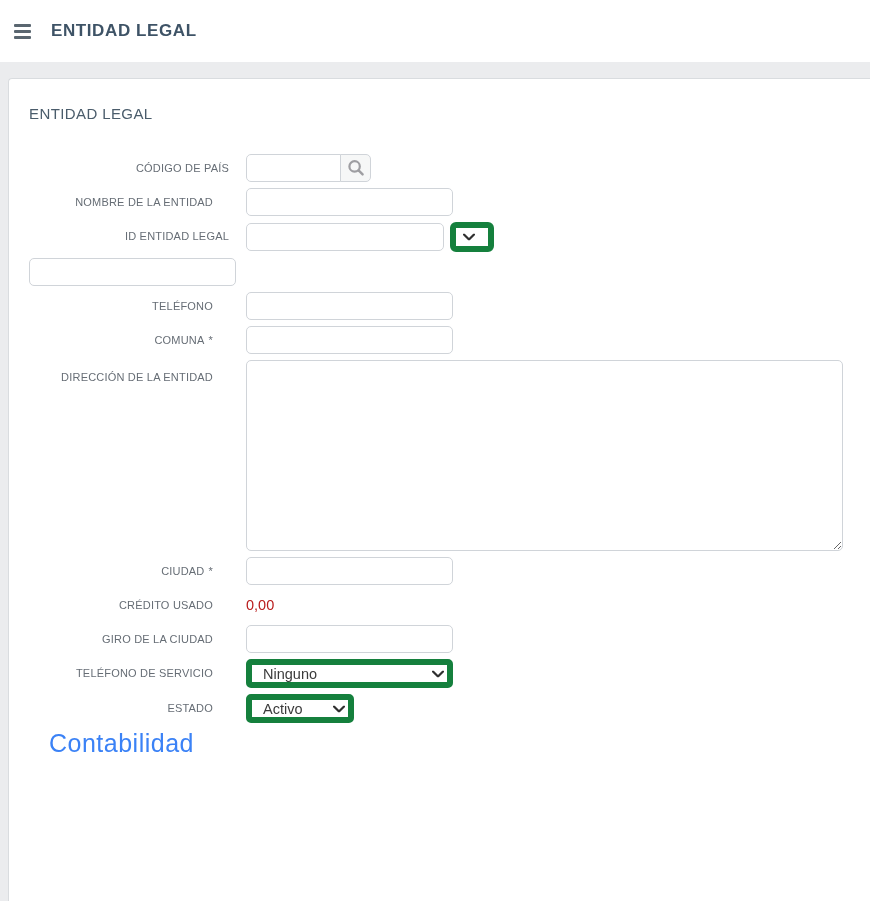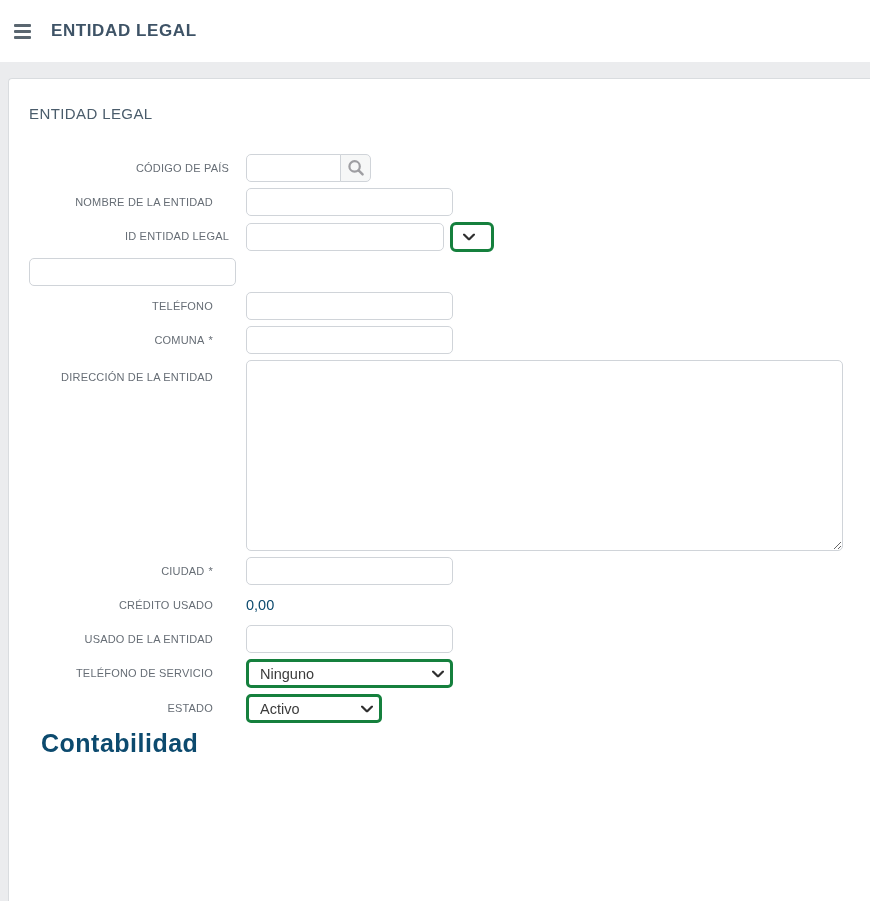--- a/index.html
+++ b/index.html
@@ -71,43 +71,43 @@
     width:31px; height:28px; margin-left:-1px;
     border:1px solid #d0d4d9; border-radius:0 5px 5px 0;
     background:#f6f7f7; display:flex; align-items:center; justify-content:center;
     cursor:pointer;
   }
 
   
   .select-wrap { position:relative; display:inline-block; }
   select.sel {
     appearance:none; -webkit-appearance:none; -moz-appearance:none;
-    height:29px; border:3px solid #15803d; border-radius:5px;
+    height:29px; border:6px solid #15803d; border-radius:5px;
     background:#fff; font-size:14.5px; color:#3b3b3b;
     padding:0 26px 0 11px; outline:none; cursor:pointer;
     font-family:"Liberation Sans", sans-serif;
   }
   .sel.w-cat { width:207px; }
-  .sel.w-est { width:136px; }
+  .sel.w-est { width:108px; }
   .sel.w-mini { width:44px; height:30px; border-radius:6px; padding:0; margin-left:6px; }
   .chev {
     position:absolute; right:9px; top:50%; transform:translateY(-50%);
     pointer-events:none; display:flex;
   }
   .chev.center { right:50%; transform:translate(50%,-50%); }
 
-  .static-value { font-size:14.5px; color:#0c4a6e; line-height:28px; }
+  .static-value { font-size:14.5px; color:#b91c1c; line-height:28px; }
 
   .id-group { display:flex; align-items:center; }
   .req-mark { margin-left:4px; }
 
   
   .bottom-heading {
-    font-size:25px; font-weight:700; color:#0c4a6e;
-    letter-spacing:0.5px; margin:2px 0 10px 12px;
+    font-size:25px; font-weight:400; color:#3b82f6;
+    letter-spacing:0.5px; margin:2px 0 10px 20px;
   }
 </style>
 </head>
 <body>
 
 <div class="topbar">
   <div class="menu-btn">
     <span class="bar"></span>
     <span class="bar"></span>
     <span class="bar"></span>
@@ -176,21 +176,21 @@
     <div class="flabel pad-b"><span>CIUDAD</span><span class="req-mark">*</span></div>
     <input class="tinput" type="text" value="" style="">
   </div>
 
   <div class="frow">
     <div class="flabel pad-b">CRÉDITO USADO</div>
     <div class="static-value">0,00</div>
   </div>
 
   <div class="frow">
-    <div class="flabel pad-b">USADO DE LA ENTIDAD</div>
+    <div class="flabel pad-b">GIRO DE LA CIUDAD</div>
     <input class="tinput" type="text" value="" style="">
   </div>
 
   <div class="frow">
     <div class="flabel pad-b">TELÉFONO DE SERVICIO</div>
     <span class="select-wrap">
       <select class="sel w-cat">
         <option>Ninguno</option>
       </select>
       <span class="chev">

